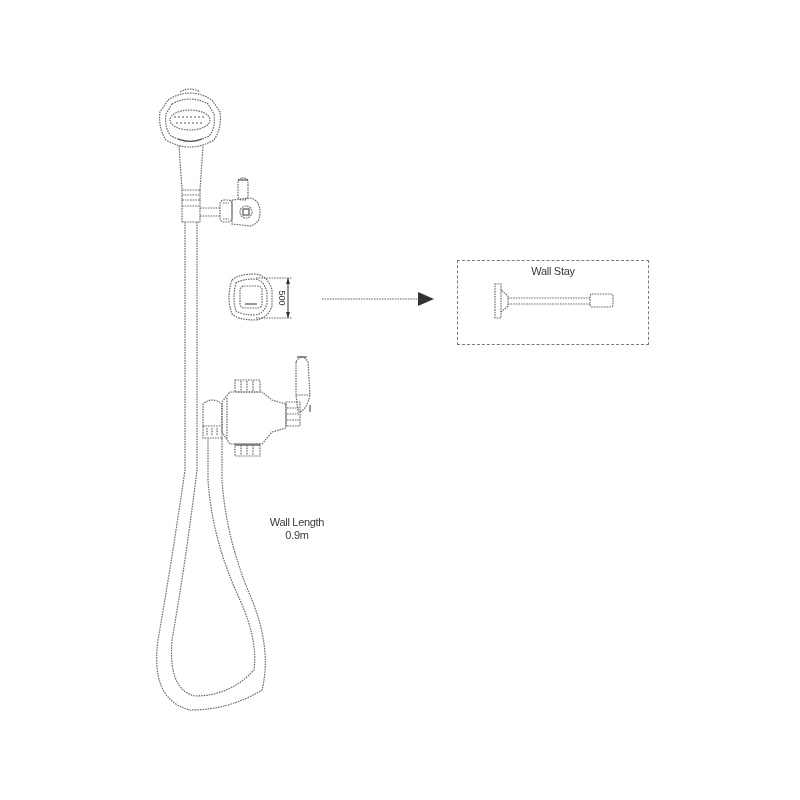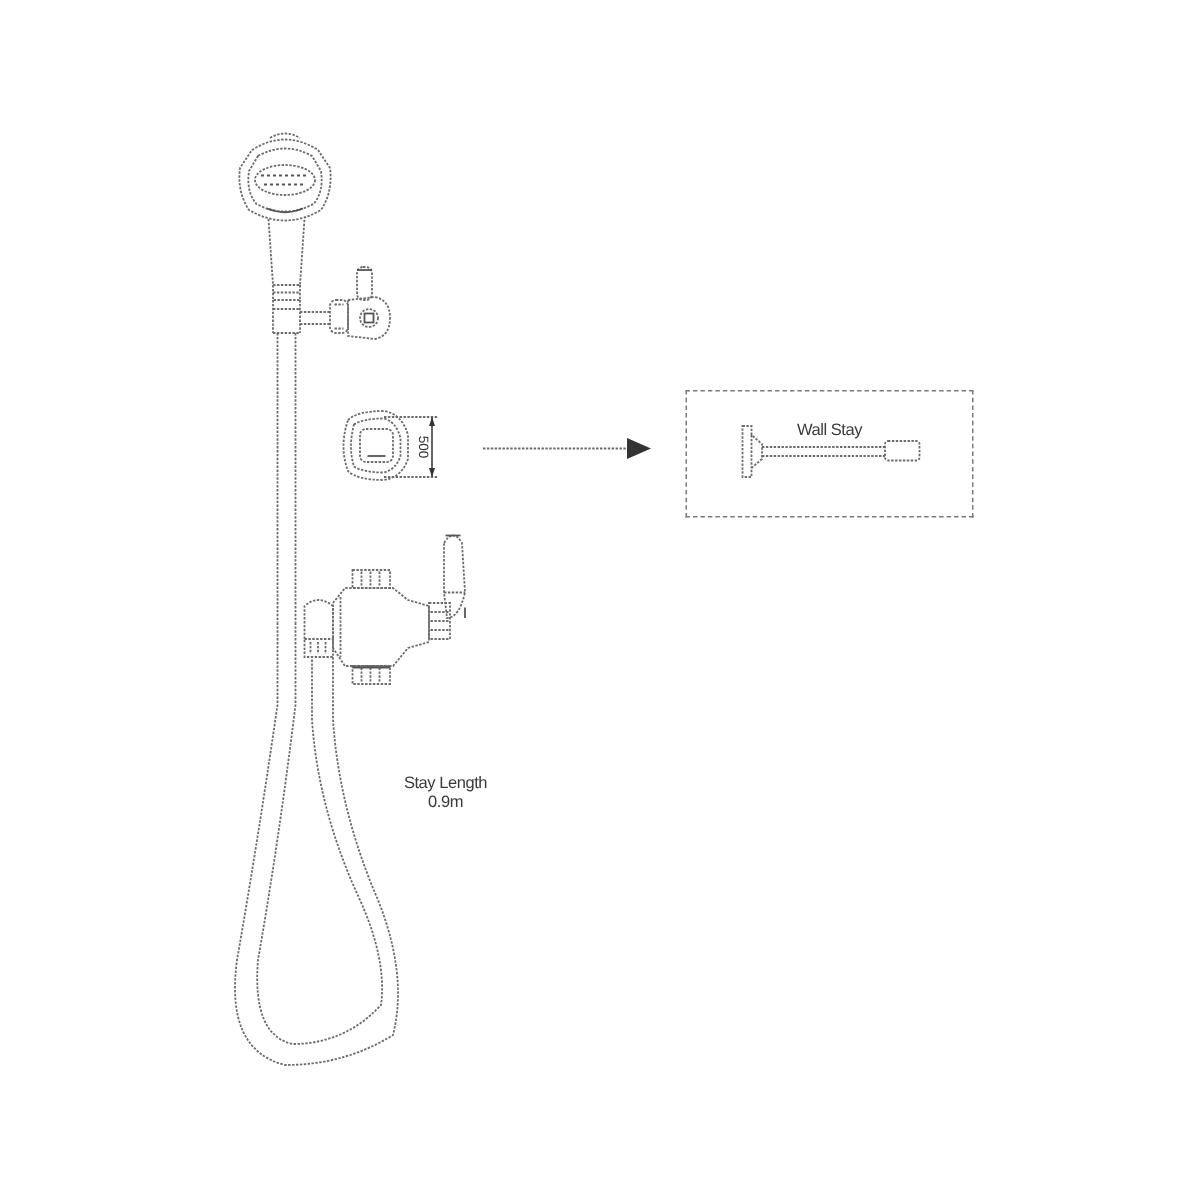--- a/index.html
+++ b/index.html
@@ -101,18 +101,18 @@
 
   <g>
 
     <path class="ln" d="M185,415 L185,470 Q172,560 158,640 Q150,700 190,710 Q230,710 262,690 Q272,650 252,600 Q226,540 222,480 L222,438"></path>
 
     <path class="ln" d="M197,415 L197,470 Q186,560 172,640 Q168,690 195,696 Q230,696 254,670 Q258,640 240,600 Q212,540 208,480 L208,438"></path>
   </g>
 </svg>
 
 <div class="wallstay-box"></div>
-<div class="label" style="left:505px; top:281px; width:96px;">Wall Stay</div>
+<div class="label" style="left:505px; top:265px; width:96px;">Wall Stay</div>
 
 <div class="label" style="left:252px; top:516px; width:90px;">
-  <div>Stay Length</div>
+  <div>Wall Length</div>
   <div>0.9m</div>
 </div>
 
 </body></html>

